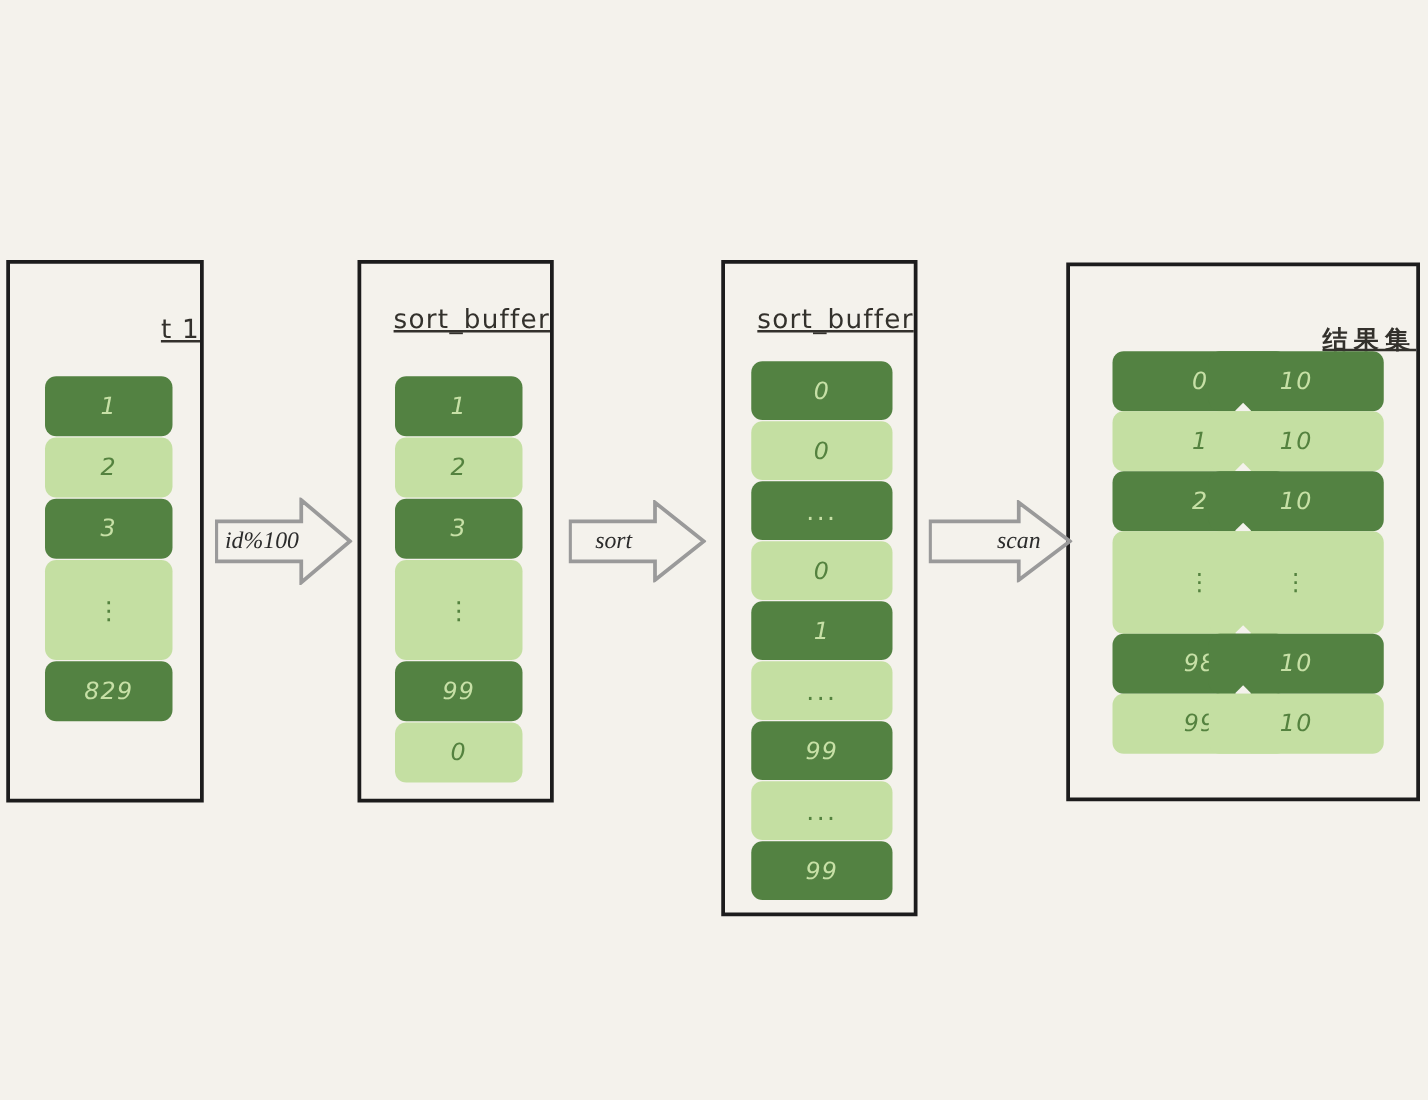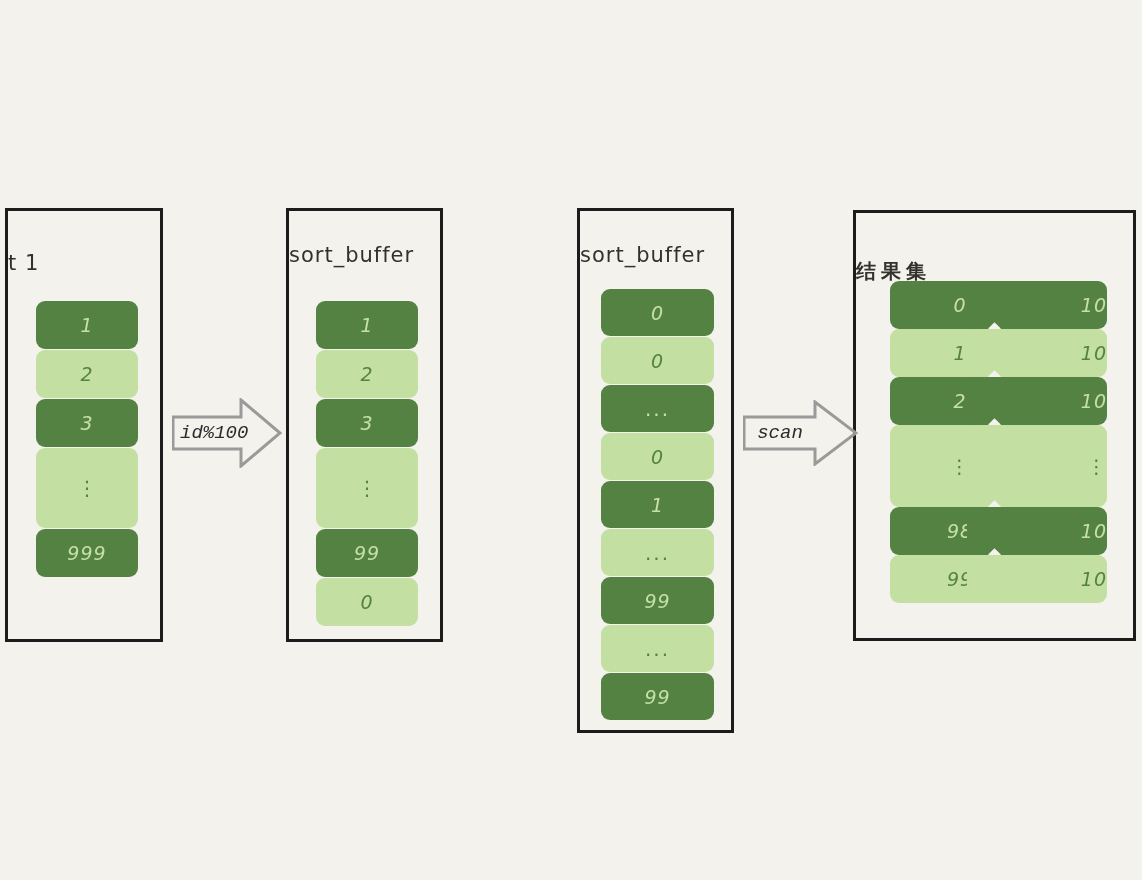--- a/index.html
+++ b/index.html
@@ -21,25 +21,26 @@
   .panel {
     position: absolute;
     background: #f4f2ec;
     border: 3px solid #1c1c1c;
     box-sizing: border-box;
   }
   .panel-title {
     position: absolute;
     left: 0;
     width: 100%;
-    text-align: left;
+    text-align: right;
     color: #33312c;
     font-size: 21px;
     letter-spacing: 1px;
     font-family: "DejaVu Sans", sans-serif;
+    text-decoration: underline;
   }
   .panel-title.cjk {
     font-weight: bold;
     font-size: 20px;
     letter-spacing: 5px;
     font-family: "DejaVu Sans", sans-serif;
   }
 
   
   .cell {
@@ -89,21 +90,21 @@
     box-sizing: border-box;
     display: flex;
     align-items: center;
     justify-content: center;
     font-size: 19px;
     font-style: italic;
     letter-spacing: 1px;
     font-family: "DejaVu Sans", sans-serif;
   }
   .rs-cell.left  { left: 0;   width: 50.6%; border-radius: 9px; }
-  .rs-cell.right { right: 0;  width: 50.6%; border-radius: 9px; justify-content: flex-end; }
+  .rs-cell.right { right: 0;  width: 50.6%; border-radius: 9px; }
   .rs-cell.dark  { background: #538242; color: #c7e0a6; }
   .rs-cell.light { background: #c4dfa2; color: #54823f; }
   .rs-sep {
     position: absolute;
     width: 9px;
     height: 9px;
     background: #f4f2ec;
     transform: rotate(45deg);
     left: 50%;
     margin-left: -4.5px;
@@ -117,21 +118,21 @@
   .arrow-label {
     position: absolute;
     top: 0;
     left: 0;
     width: 100%;
     height: 100%;
     display: flex;
     align-items: center;
     font-size: 19px;
     color: #2b2b2b;
-    font-family: Liberation Mono, monospace;
+    font-family: Liberation Serif, serif;
     font-style: italic;
     padding-left: 8px;
     box-sizing: border-box;
     pointer-events: none;
   }
 </style>
 </head>
 <body>
 
 <div id="canvas">
@@ -144,21 +145,21 @@
     <div class="cell light" style="left:28px; top:139px; width:102px; height:48px;">
         <span>2</span>
       </div>
     <div class="cell dark" style="left:28px; top:188px; width:102px; height:48px;">
         <span>3</span>
       </div>
     <div class="cell light" style="left:28px; top:237px; width:102px; height:80px;">
         <span class="vdots">⋮</span>
       </div>
     <div class="cell dark" style="left:28px; top:318px; width:102px; height:48px;">
-        <span>999</span>
+        <span>829</span>
       </div>
   </div>
 
   <div class="panel" id="panel-1" style="left:286px; top:208px; width:157px; height:434px;">
     <div class="panel-title" style="top:32px;">sort_buffer</div>
     <div class="cell dark" style="left:27px; top:90px; width:102px; height:48px;">
         <span>1</span>
       </div>
     <div class="cell light" style="left:27px; top:139px; width:102px; height:48px;">
         <span>2</span>
@@ -271,21 +272,27 @@
     </div>
   </div>
 
   <div class="arrow" style="left:172px; top:398px; width:110px; height:70px;">
     <svg width="110" height="70" viewBox="0 0 110 70">
       <polygon points="1,19 69,19 69,2 108,35 69,68 69,51 1,51" fill="none" stroke="#9a9a9a" stroke-width="3" stroke-linejoin="miter"></polygon>
     </svg>
     <span class="arrow-label" style="width:72px;">id%100</span>
   </div>
 
+  <div class="arrow" style="left:455px; top:400px; width:110px; height:66px;">
+    <svg width="110" height="66" viewBox="0 0 110 66">
+      <polygon points="1,17 69,17 69,2 108,33 69,64 69,49 1,49" fill="none" stroke="#9a9a9a" stroke-width="3" stroke-linejoin="miter"></polygon>
+    </svg>
+    <span class="arrow-label" style="width:72px; justify-content:center; padding-left:0;">sort</span>
+  </div>
 
   <div class="arrow" style="left:743px; top:400px; width:115px; height:66px;">
     <svg width="115" height="66" viewBox="0 0 115 66">
       <polygon points="1,17 72,17 72,2 113,33 72,64 72,49 1,49" fill="none" stroke="#9a9a9a" stroke-width="3" stroke-linejoin="miter"></polygon>
     </svg>
-    <span class="arrow-label" style="width:74px; justify-content:center; padding-left:0;">scan</span>
+    <span class="arrow-label" style="width:74px; justify-content:center; padding-left:0;margin-left:35px;">scan</span>
   </div>
 
 </div>
 
 </body></html>

